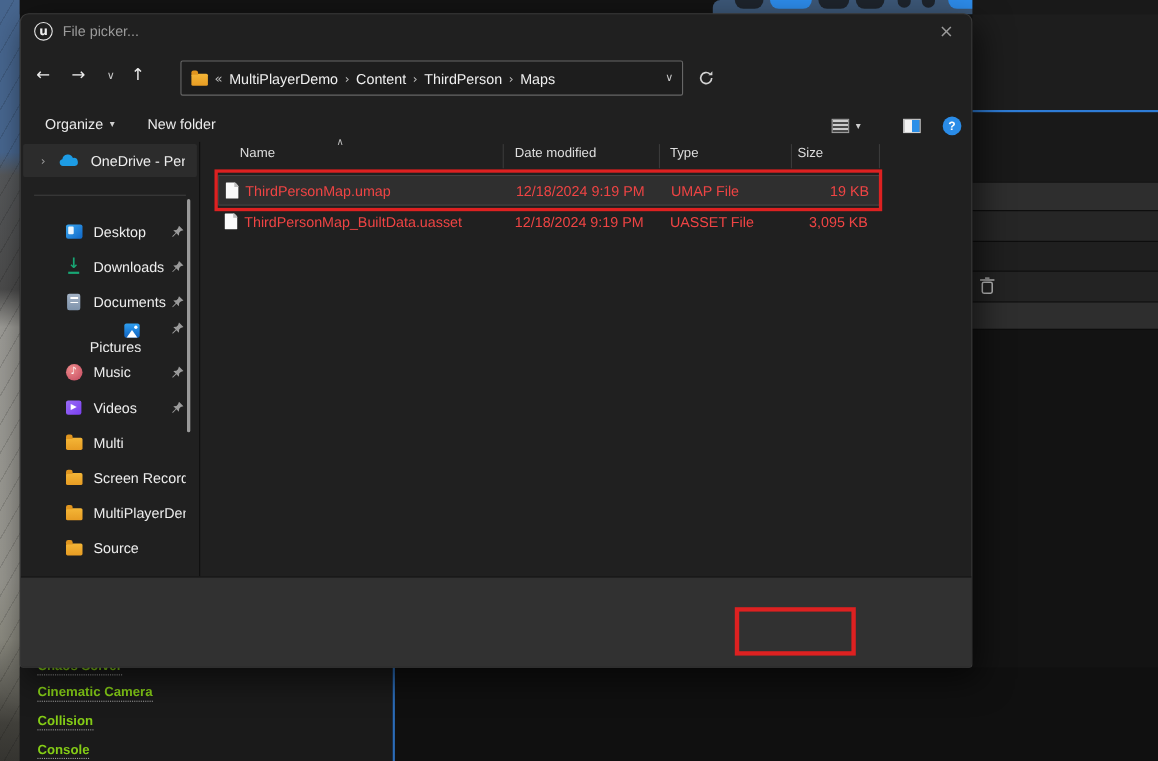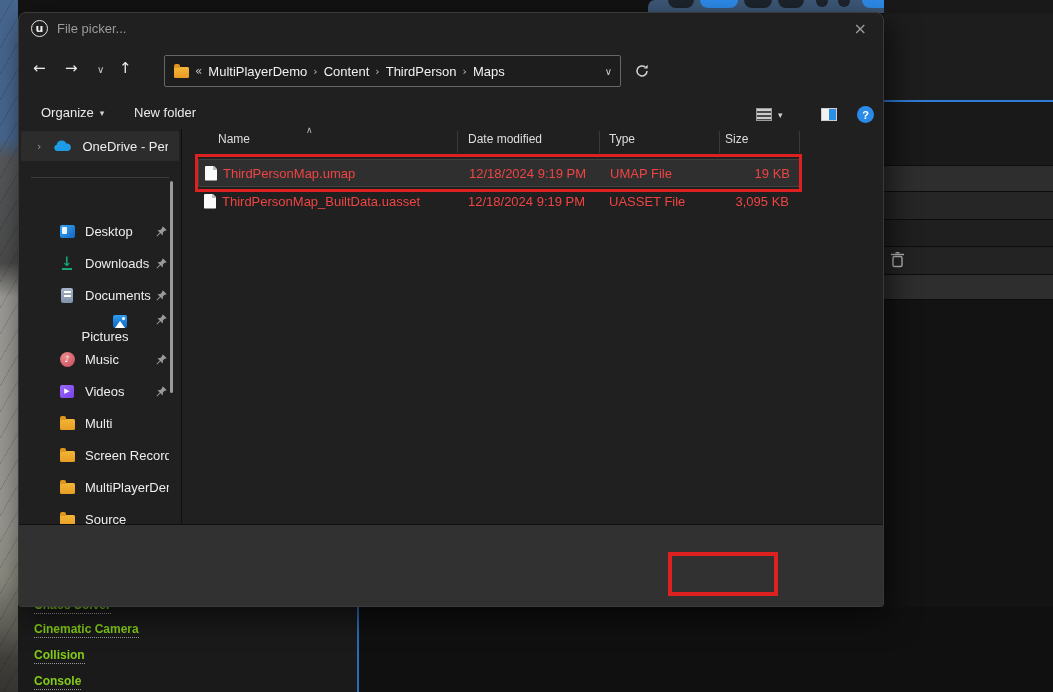--- a/index.html
+++ b/index.html
@@ -61,21 +61,21 @@
   .icn-preview{width:16px;height:13px;border:1.5px solid #cfcfcf;
     background:linear-gradient(90deg,#f2f2f2 0 50%,#2b8fe8 50% 100%);}
   .icn-help{width:17px;height:17px;border-radius:50%;background:#2a8ce8;color:#fff;font-size:11px;
     font-weight:bold;display:flex;align-items:center;justify-content:center;cursor:pointer;}
 
   
   .sidebar{left:0;top:116px;width:162px;height:395px;}
   .onedrive-row{left:2px;top:2px;width:158px;height:30px;background:#2c2c2c;border-radius:2px;
     display:flex;align-items:center;cursor:pointer;}
   .sb-sep{left:12px;top:48px;width:138px;height:1px;background:#3c3c3c;}
-  .sb-item{left:0;width:162px;height:28px;display:flex;align-items:center;cursor:pointer;margin-top:21px;}
+  .sb-item{left:0;width:162px;height:28px;display:flex;align-items:center;cursor:pointer;}
   .sb-label{color:#ededed;font-size:13px;margin-left:10px;white-space:nowrap;overflow:hidden;max-width:84px;}
   .sb-pin{position:absolute;left:136px;}
   .sb-scroll{left:151px;top:52px;width:3px;height:212px;background:#9a9a9a;border-radius:2px;}
 
   
   .ic{width:16px;height:16px;position:relative;display:flex;align-items:center;justify-content:center;flex:0 0 auto;}
   .icn-desktop{width:15px;height:13px;border-radius:2px;background:linear-gradient(135deg,#3aa8f1,#1067c7);position:relative;}
   .icn-desktop::before{content:"";position:absolute;left:2px;top:2px;width:5px;height:7px;background:rgba(255,255,255,.9);border-radius:1px;}
   .icn-down{color:#18a674;font-weight:bold;font-size:13px;line-height:10px;display:flex;flex-direction:column;align-items:center;}
   .icn-down .bar{width:10px;height:2px;background:#18a674;margin-top:1px;}

